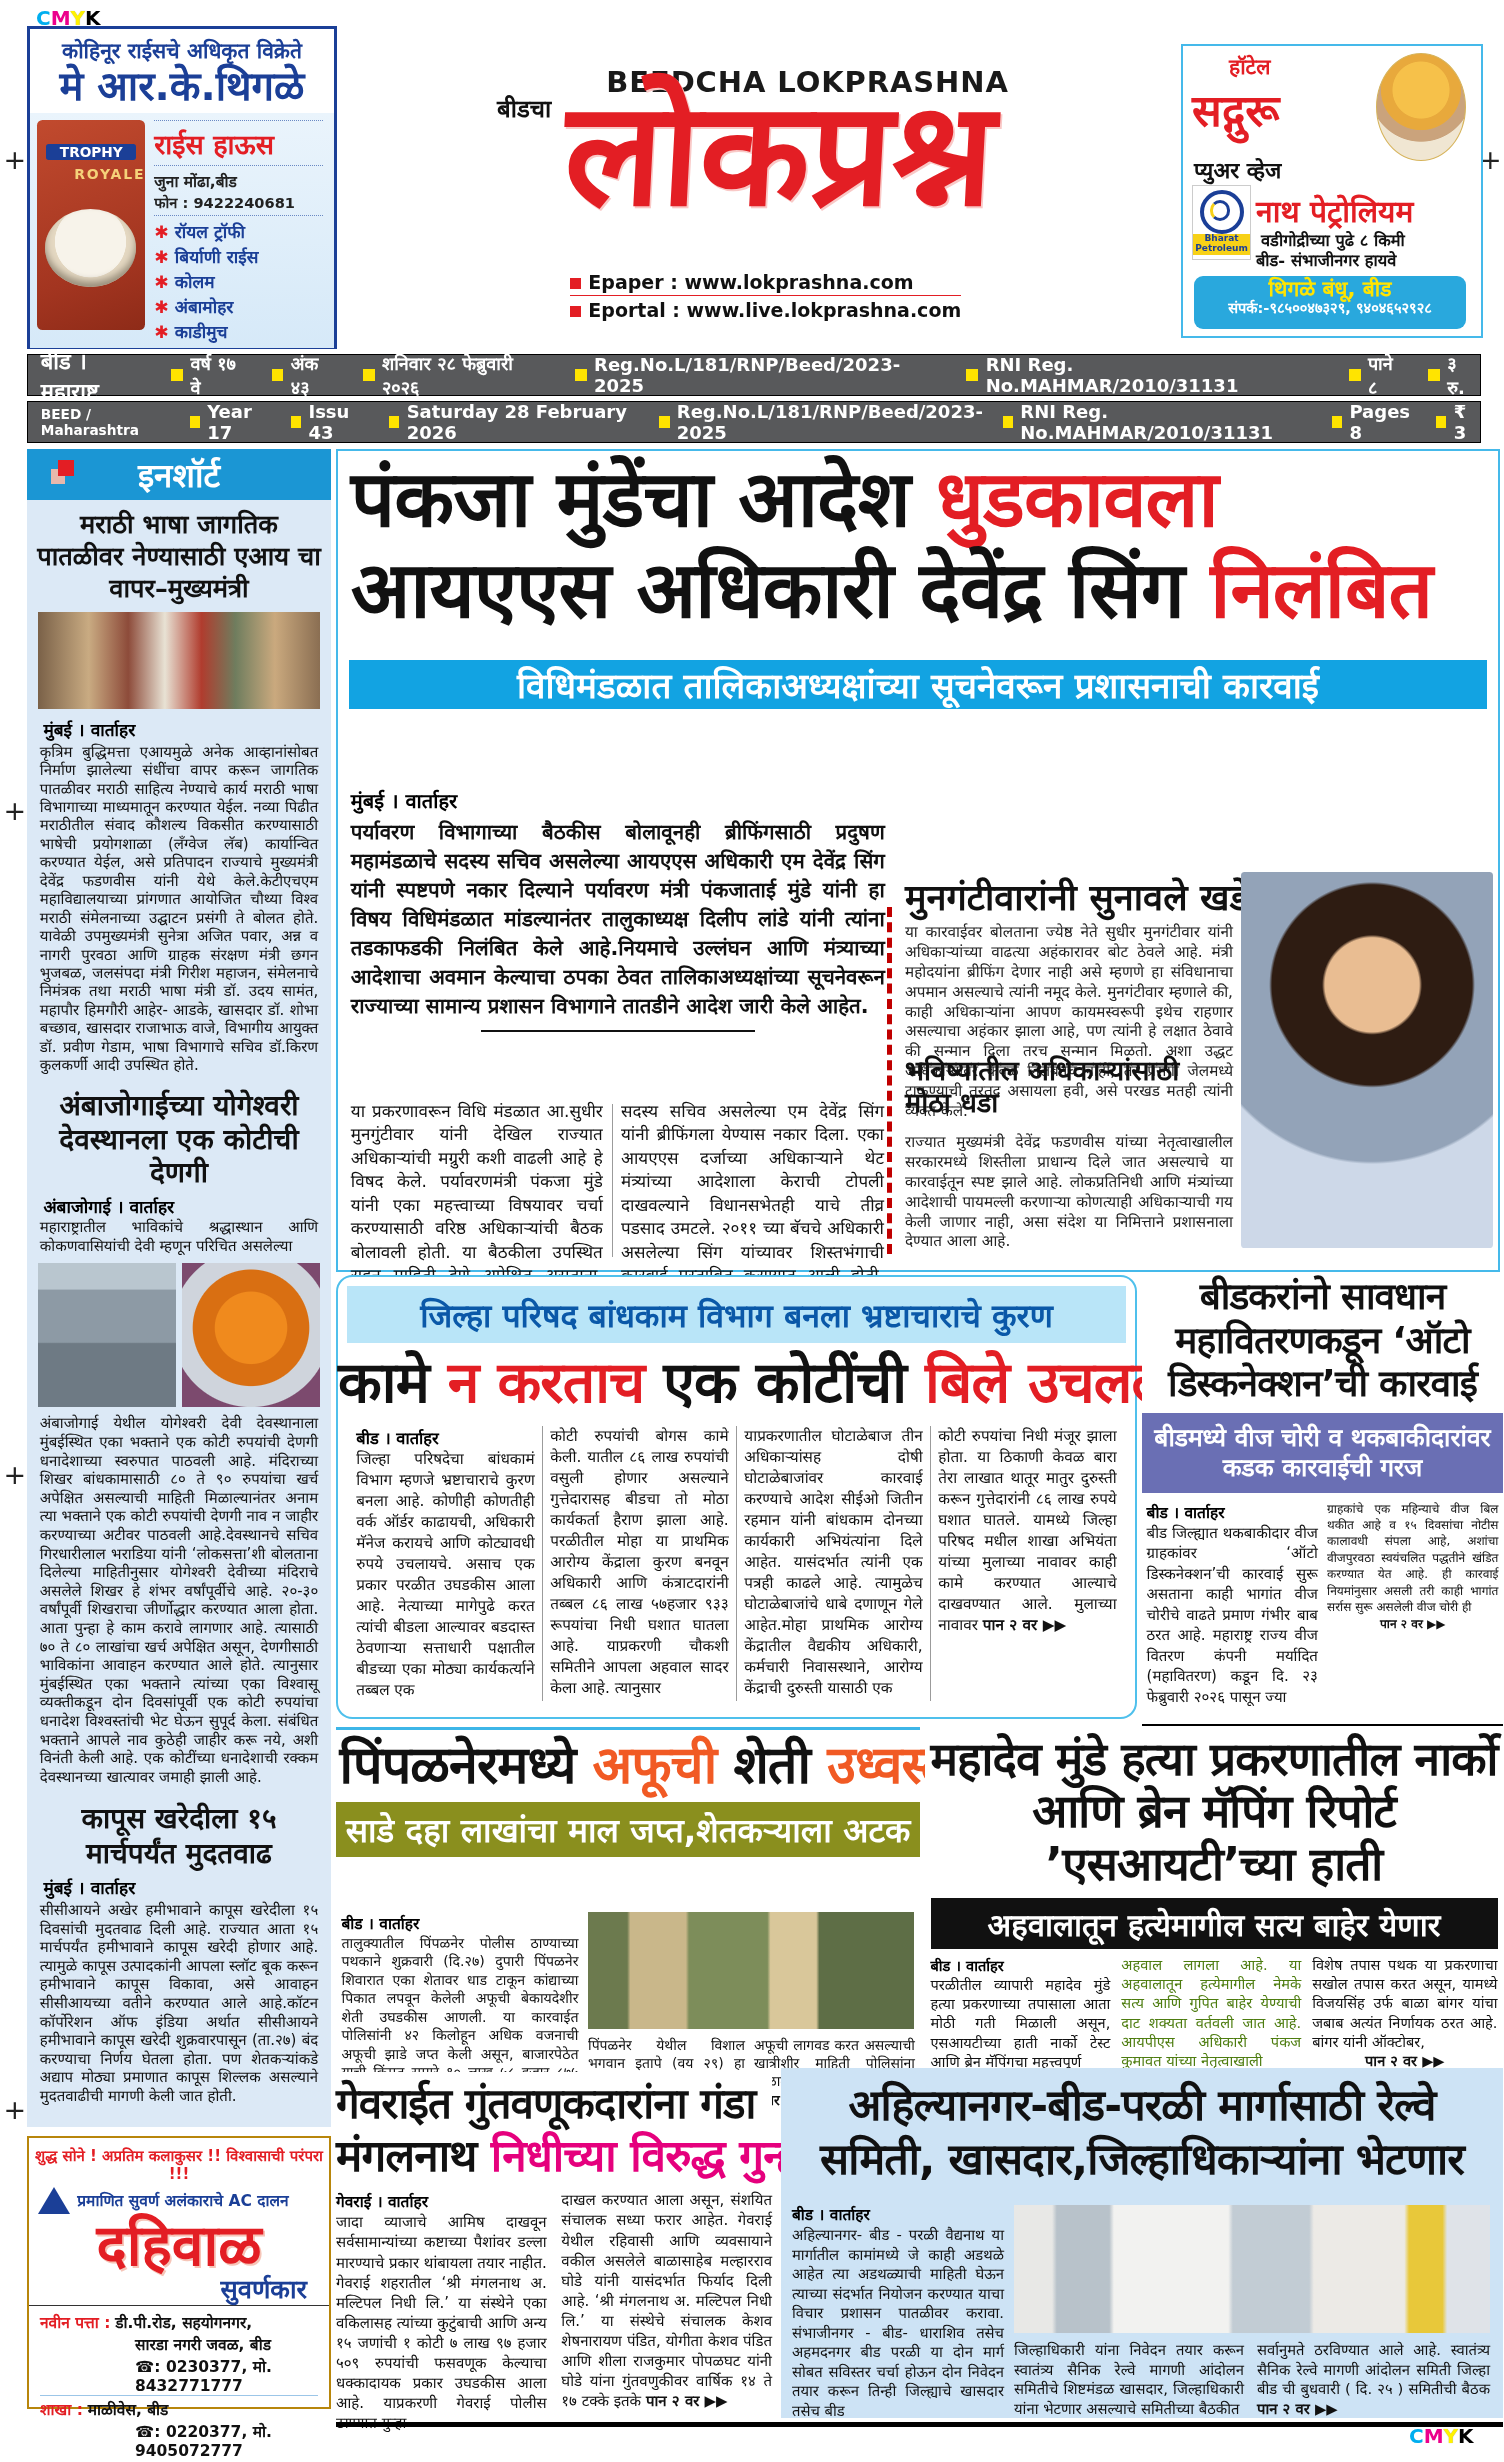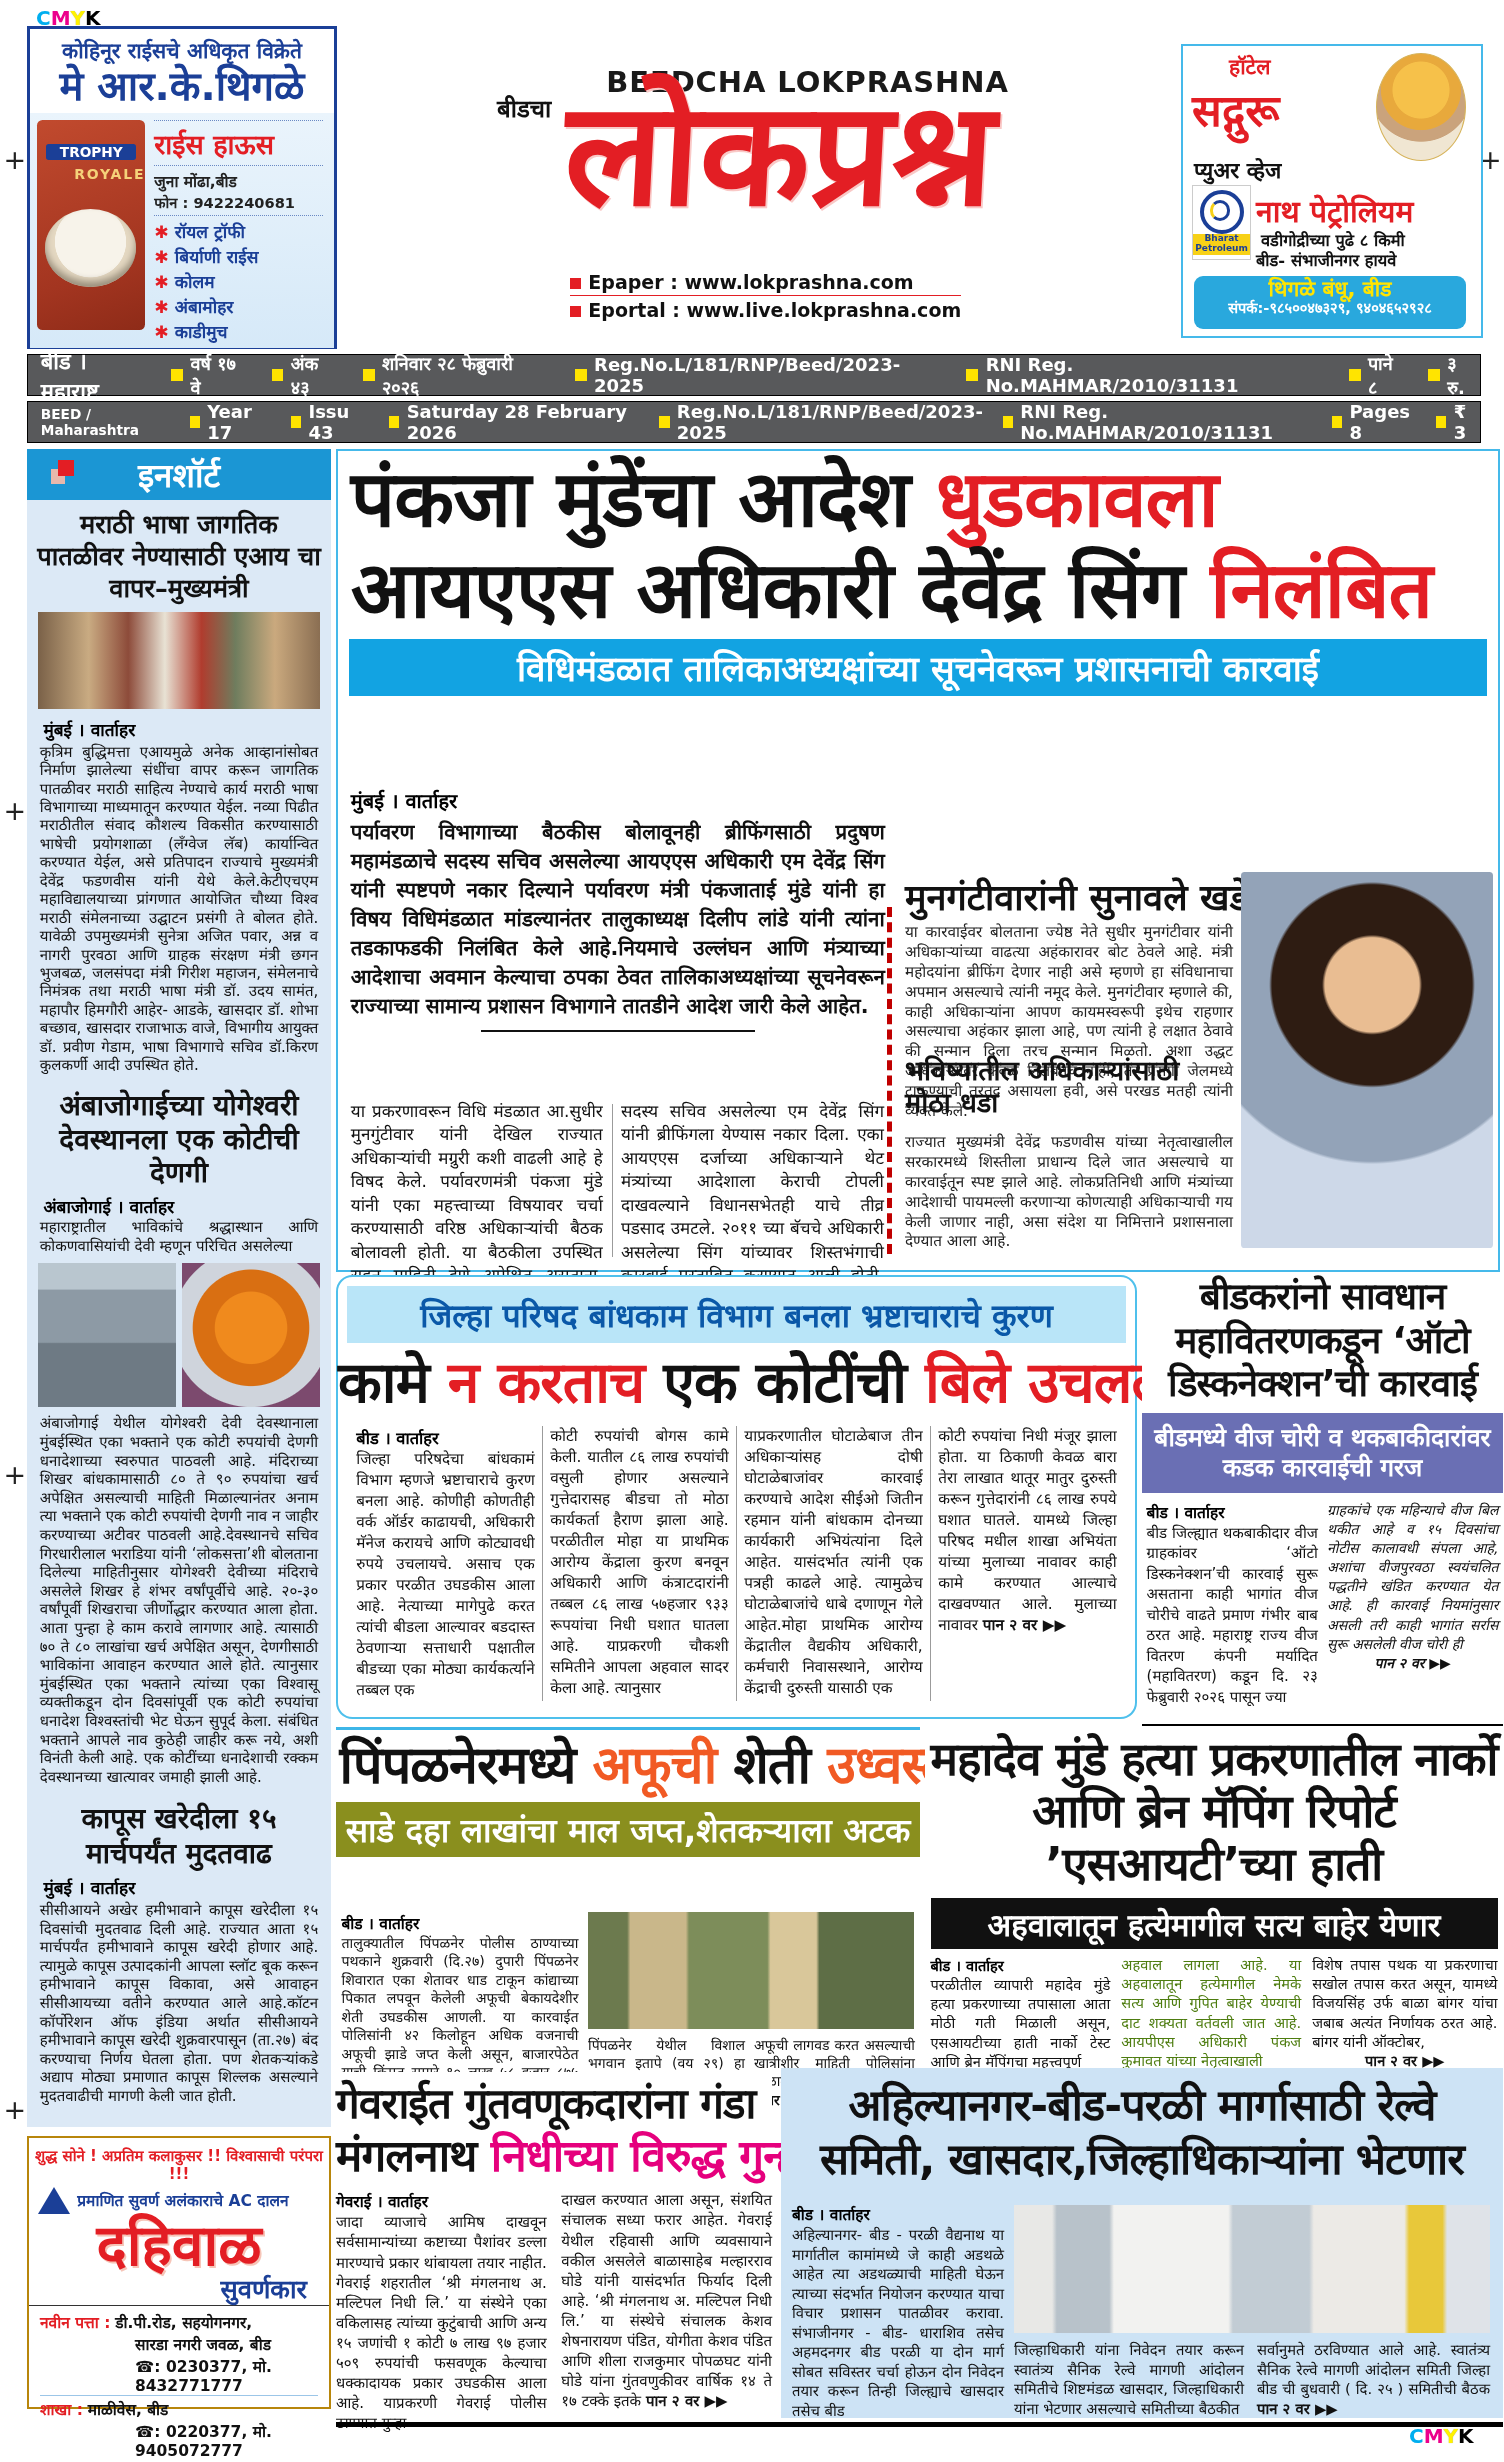--- a/index.html
+++ b/index.html
@@ -175,21 +175,21 @@
       <div class="b" style="padding-left:95px;">सारडा नगरी जवळ, बीड</div>
       <div class="b" style="padding-left:95px;border-bottom:1.8px solid #9cc6e8;">☎: 0230377, मो. 8432771777</div>
       <div style="margin-top:1.8px;"><span class="b red">शाखा :</span> <span class="b">माळीवेस, बीड</span></div>
       <div class="b" style="padding-left:95px;">☎: 0220377, मो. 9405072777</div>
     </div>
   </div>
 
   <div class="abs" style="left:336px;top:449px;width:1160px;height:819px;border:2.7px solid #45b9ea;background:#fff;">
     <div class="hl" style="font-size:78px;padding:5.5px 12.8px 0;white-space:nowrap;"><span>पंकजा मुंडेंचा आदेश </span><span class="red">धुडकावला</span></div>
     <div class="hl" style="font-size:78px;padding:7.3px 12.8px 0;white-space:nowrap;"><span>आयएएस अधिकारी देवेंद्र सिंग </span><span class="red">निलंबित</span></div>
-    <div class="bar b wt" style="margin:7px 11px 0;height:57px;background:#12a3e2;font-size:35px;">
+    <div class="bar b wt" style="margin:28px 11px 0;height:49px;background:#12a3e2;font-size:35px;">
         <span>विधिमंडळात तालिकाअध्यक्षांच्या सूचनेवरून प्रशासनाची कारवाई</span>
       </div>
 
     <div class="abs" style="left:12.8px;top:336px;width:534px;">
       <div class="dl" style="font-size:20px;">मुंबई । वार्ताहर</div>
       <div class="j b" style="font-size:20.5px;line-height:1.42;margin-top:3.6px;color:#111;">पर्यावरण विभागाच्या बैठकीस बोलावूनही ब्रीफिंगसाठी प्रदुषण महामंडळाचे सदस्य सचिव असलेल्या आयएएस अधिकारी एम देवेंद्र सिंग यांनी स्पष्टपणे नकार दिल्याने पर्यावरण मंत्री पंकजाताई मुंडे यांनी हा विषय विधिमंडळात मांडल्यानंतर तालुकाध्यक्ष दिलीप लांडे यांनी त्यांना तडकाफडकी निलंबित केले आहे.नियमाचे उल्लंघन आणि मंत्र्याच्या आदेशाचा अवमान केल्याचा ठपका ठेवत तालिकाअध्यक्षांच्या सूचनेवरून राज्याच्या सामान्य प्रशासन विभागाने तातडीने आदेश जारी केले आहेत.</div>
       <div style="width:274px;margin:9px auto 7.3px;border-top:2.7px solid #111;"></div>
     </div>
     <div class="abs j" style="left:12.8px;top:649px;width:252px;font-size:17px;line-height:1.38;color:#111;">या प्रकरणावरून विधि मंडळात आ.सुधीर मुनगुंटीवार यांनी देखिल राज्यात अधिकाऱ्यांची मग्रुरी कशी वाढली आहे हे विषद केले. पर्यावरणमंत्री पंकजा मुंडे यांनी एका महत्त्वाच्या विषयावर चर्चा करण्यासाठी वरिष्ठ अधिकाऱ्यांची बैठक बोलावली होती. या बैठकीला उपस्थित राहून माहिती देणे अपेक्षित असताना, महाराष्ट्र प्रदूषण नियंत्रण मंडळाचे</div>
     <div class="abs colrule" style="left:274px;top:653px;height:153px;"></div>
@@ -230,21 +230,21 @@
     <div class="hl ctr" style="font-size:37px;line-height:1.18;">बीडकरांनो सावधान महावितरणकडून ‘ऑटो डिस्कनेक्शन’ची कारवाई</div>
     <div class="bar b wt ctr" style="margin-top:7.3px;height:80px;background:#6a6fb4;font-size:24.6px;line-height:1.25;">
         <span>बीडमध्ये वीज चोरी व थकबाकीदारांवर कडक कारवाईची गरज</span>
       </div>
     <div style="display:flex;padding-top:7.3px;">
       <div style="width:50%;padding:0 4.6px;">
           <div class="dl" style="font-size:15.5px;">बीड । वार्ताहर</div>
           <div class="j" style="font-size:15px;line-height:1.37;color:#111;">बीड जिल्ह्यात थकबाकीदार वीज ग्राहकांवर ‘ऑटो डिस्कनेक्शन’ची कारवाई सुरू असताना काही भागांत वीज चोरीचे वाढते प्रमाण गंभीर बाब ठरत आहे. महाराष्ट्र राज्य वीज वितरण कंपनी मर्यादित (महावितरण) कडून दि. २३ फेब्रुवारी २०२६ पासून ज्या</div>
         </div>
       <div style="width:50%;padding:0 4.6px;">
-          <div class="j" style="font-size:14px;line-height:1.37;color:#111;font-style:italic;"><span>ग्राहकांचे एक महिन्याचे वीज बिल थकीत आहे व १५ दिवसांचा नोटीस कालावधी संपला आहे, अशांचा वीजपुरवठा स्वयंचलित पद्धतीने खंडित करण्यात येत आहे. ही कारवाई नियमांनुसार असली तरी काही भागांत सर्रास सुरू असलेली वीज चोरी ही</span><div class="jump ctr">पान २ वर ▶▶</div></div>
+          <div class="j" style="font-size:12px;line-height:1.37;color:#111;"><span>ग्राहकांचे एक महिन्याचे वीज बिल थकीत आहे व १५ दिवसांचा नोटीस कालावधी संपला आहे, अशांचा वीजपुरवठा स्वयंचलित पद्धतीने खंडित करण्यात येत आहे. ही कारवाई नियमांनुसार असली तरी काही भागांत सर्रास सुरू असलेली वीज चोरी ही</span><div class="jump ctr">पान २ वर ▶▶</div></div>
         </div>
     </div>
   </div>
 
   <div class="abs" style="left:336px;top:1727px;width:584px;height:341px;border-top:3.6px solid #3db6e8;background:#fff;">
     <div class="hl" style="font-size:52px;padding:7.3px 3.6px 0;white-space:nowrap;"><span>पिंपळनेरमध्ये </span><span style="color:#f15a24;">अफूची </span><span>शेती </span><span style="color:#f15a24;">उध्वस्त</span></div>
     <div class="bar b wt" style="margin-top:9px;height:55px;background:#8a8f1e;font-size:33px;">
         <span>साडे दहा लाखांचा माल जप्त,शेतकऱ्याला अटक</span>
       </div>
     <div class="abs" style="left:5.5px;top:182px;width:237px;">

